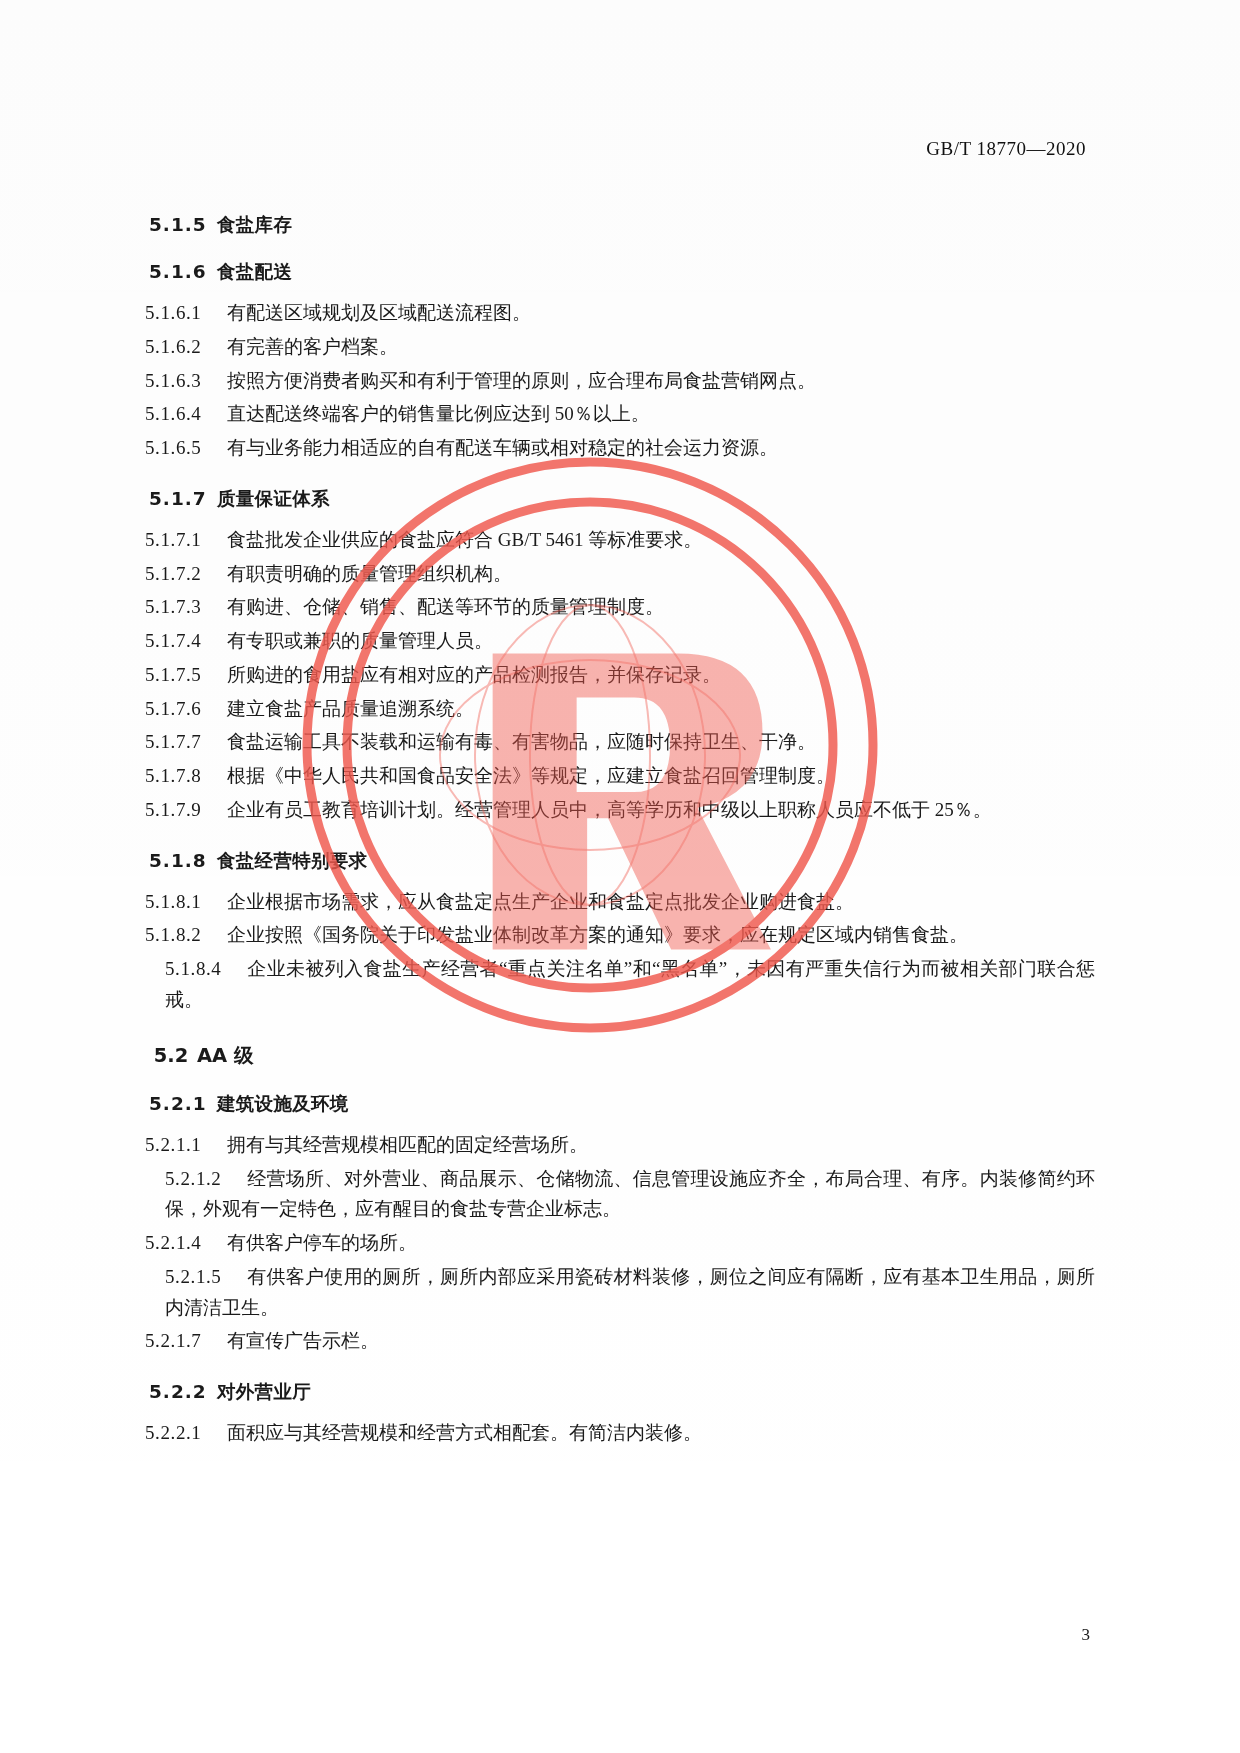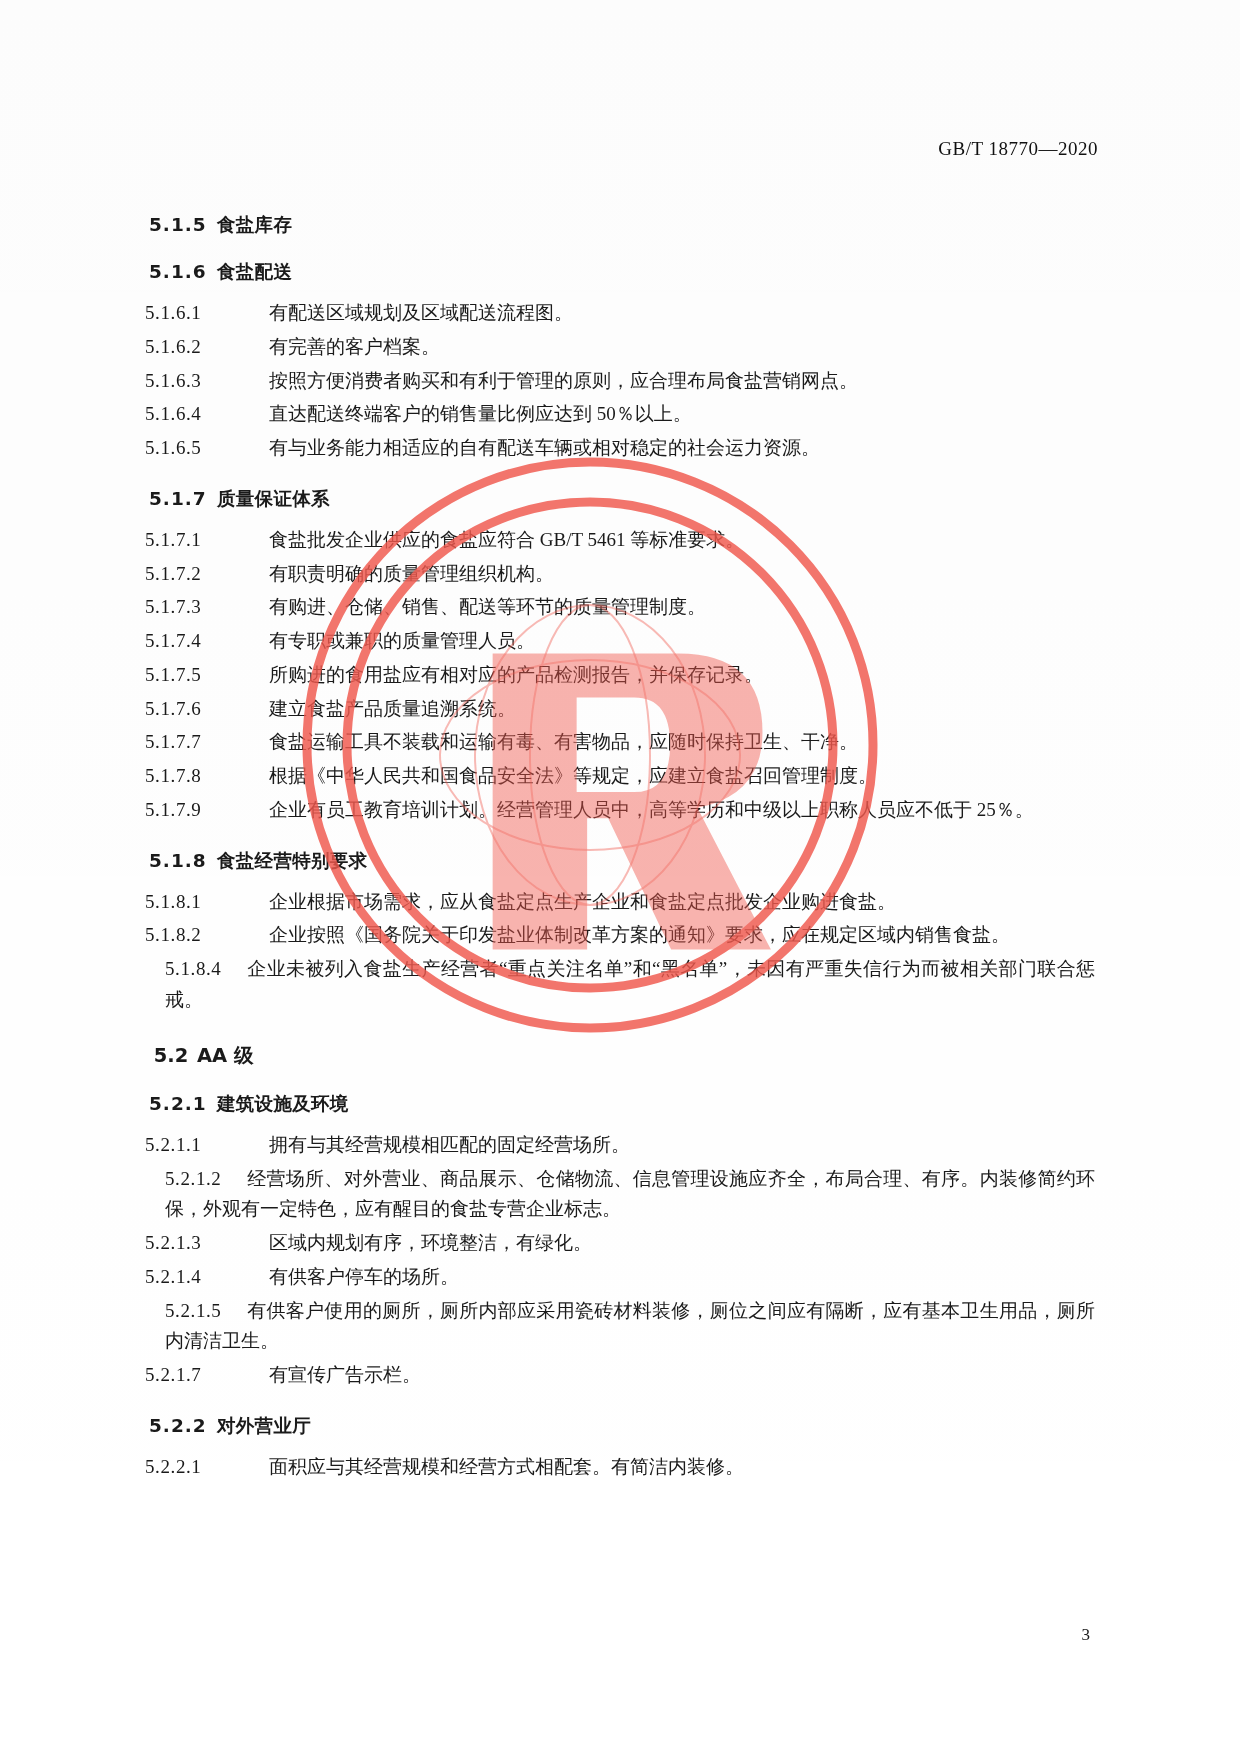--- a/index.html
+++ b/index.html
@@ -17,21 +17,21 @@
   }
   .page {
     position: absolute;
     inset: 0;
     padding: 0;
   }
   
   .header {
     position: absolute;
     top: 138px;
-    right: 142px;
+    right: 154px;
     font-size: 19px;
     letter-spacing: 0.5px;
     font-family: "Liberation Serif", serif;
     color: #111;
   }
   
   .content {
     position: absolute;
     top: 190px;
     left: 145px;
@@ -69,21 +69,20 @@
   .para.indent {
     text-indent: 38px;
   }
   .item {
     font-size: 19px;
     line-height: 1.62;
     margin: 3px 0;
     display: flex;
     align-items: flex-start;
     text-align: justify;
-    gap: 42px;
   }
   .item .no {
     flex: 0 0 82px;
     letter-spacing: 0.6px;
   }
   .item .txt {
     flex: 1 1 auto;
   }
   
   .item.flush {
@@ -228,24 +227,20 @@
 
     <div class="h-clause">
       <span class="num">5.2.1</span><span>建筑设施及环境</span>
     </div>
     <div class="item">
       <span class="no">5.2.1.1</span>
       <span class="txt">拥有与其经营规模相匹配的固定经营场所。</span>
     </div>
     <div class="item flush">
       <span class="no">5.2.1.2</span><span>经营场所、对外营业、商品展示、仓储物流、信息管理设施应齐全，布局合理、有序。内装修简约环保，外观有一定特色，应有醒目的食盐专营企业标志。</span>
-    </div>
-    <div class="item">
-      <span class="no">5.2.1.3</span>
-      <span class="txt">区域内规划有序，环境整洁，有绿化。</span>
     </div>
     <div class="item">
       <span class="no">5.2.1.4</span>
       <span class="txt">有供客户停车的场所。</span>
     </div>
     <div class="item flush">
       <span class="no">5.2.1.5</span><span>有供客户使用的厕所，厕所内部应采用瓷砖材料装修，厕位之间应有隔断，应有基本卫生用品，厕所内清洁卫生。</span>
     </div>
     <div class="item">
       <span class="no">5.2.1.7</span>

